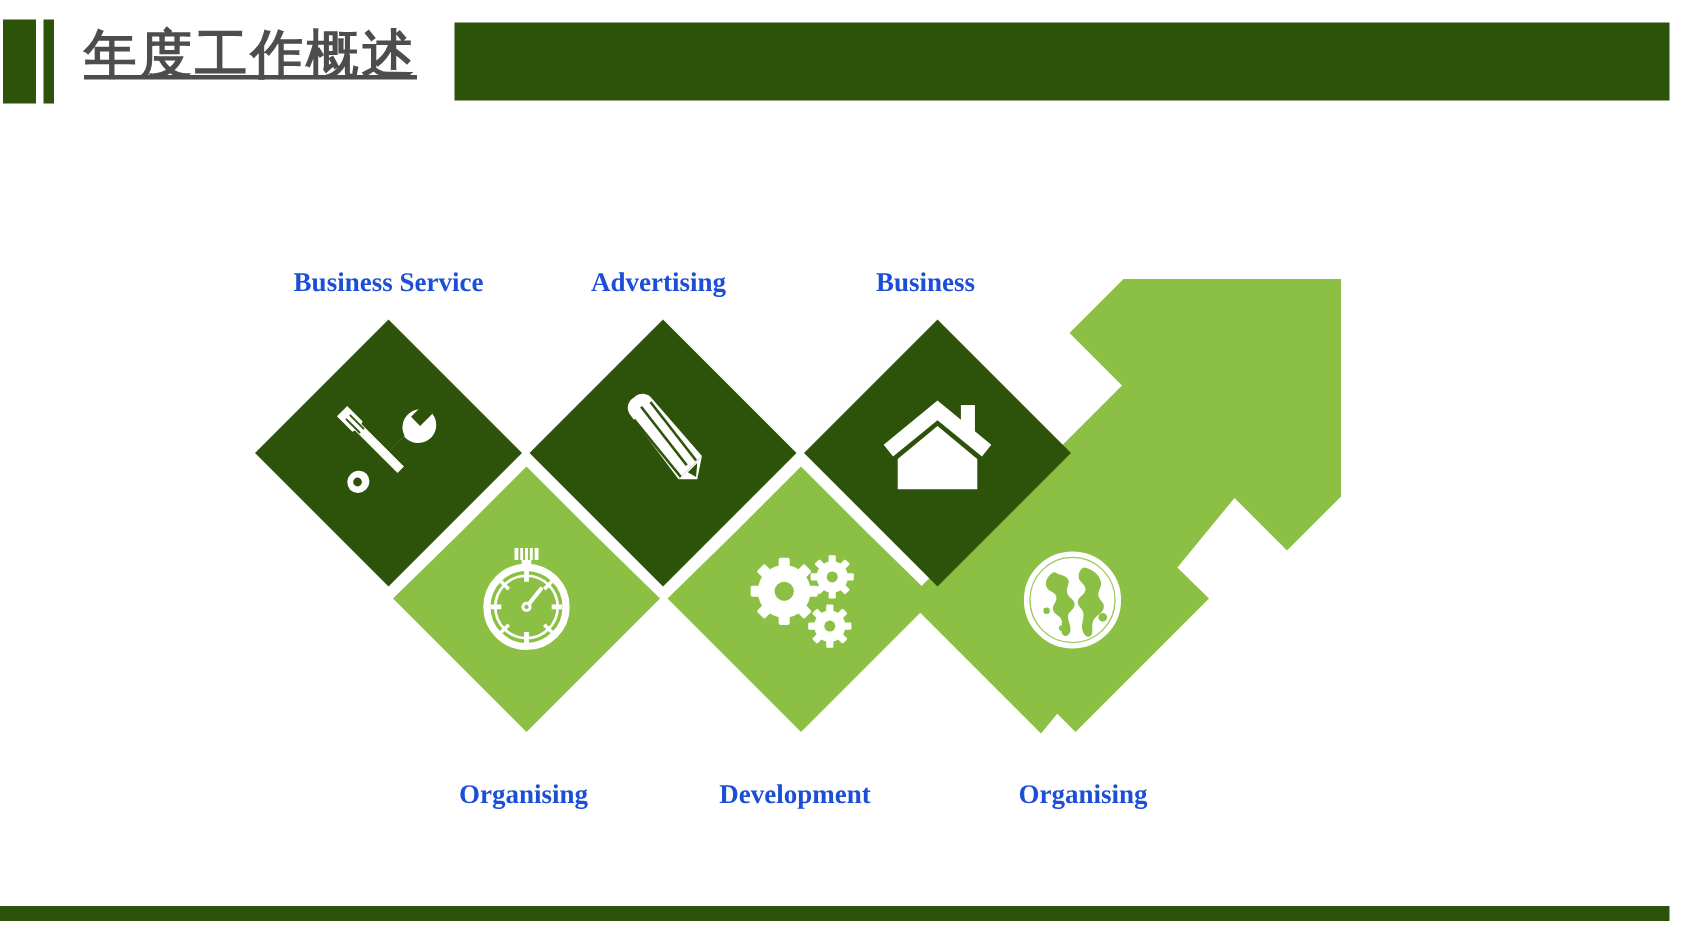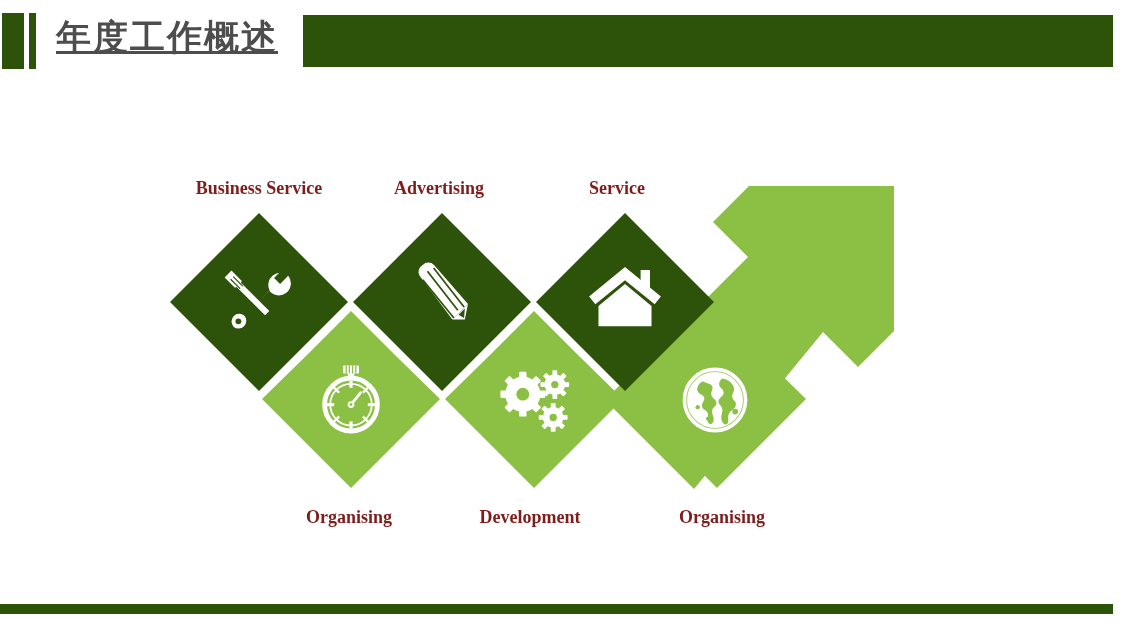--- a/index.html
+++ b/index.html
@@ -35,25 +35,25 @@
   
   .footer-bar{position:absolute;left:0;top:604px;width:1113px;height:10px;background:#2d5209;}
 
   
   #diagram{position:absolute;left:0;top:0;width:1126px;height:633px;}
   #diagram svg{display:block;}
 
   .lbl{
     position:absolute;
     font-family:"Liberation Serif","DejaVu Serif",serif;
-    font-size:18px;font-weight:bold;color:#7f1d1d;
+    font-size:18px;font-weight:bold;color:#1d4ed8;
     white-space:nowrap;transform:translateX(-50%);
   }
   .lbl-top{top:178px;}
-  .lbl-bot{top:507px;text-align:center;}
+  .lbl-bot{top:519px;text-align:center;}
 </style>
 </head>
 <body>
 
 <div id="stage">
 
   <div class="hdr-bar-wide"></div>
   <div class="hdr-bar-thin"></div>
 
   <div class="hdr-title">年度工作概述</div>
@@ -268,21 +268,21 @@
           <path d="M625 213 L714 302 L625 391 L536 302 Z" fill="#2d5209"></path>
           <use href="#ico-house" x="586" y="256" width="78" height="78"></use>
         </g>
       </g>
 
     </svg>
   </div>
 
   <div class="lbl lbl-top" style="left:259px">Business Service</div>
   <div class="lbl lbl-top" style="left:439px">Advertising</div>
-  <div class="lbl lbl-top" style="left:617px">Service</div>
+  <div class="lbl lbl-top" style="left:617px">Business</div>
 
   <div class="lbl lbl-bot" style="left:349px">Organising</div>
   <div class="lbl lbl-bot" style="left:530px">Development</div>
   <div class="lbl lbl-bot" style="left:722px">Organising</div>
 
   <div class="footer-bar"></div>
 
 </div>
 
 </body></html>

